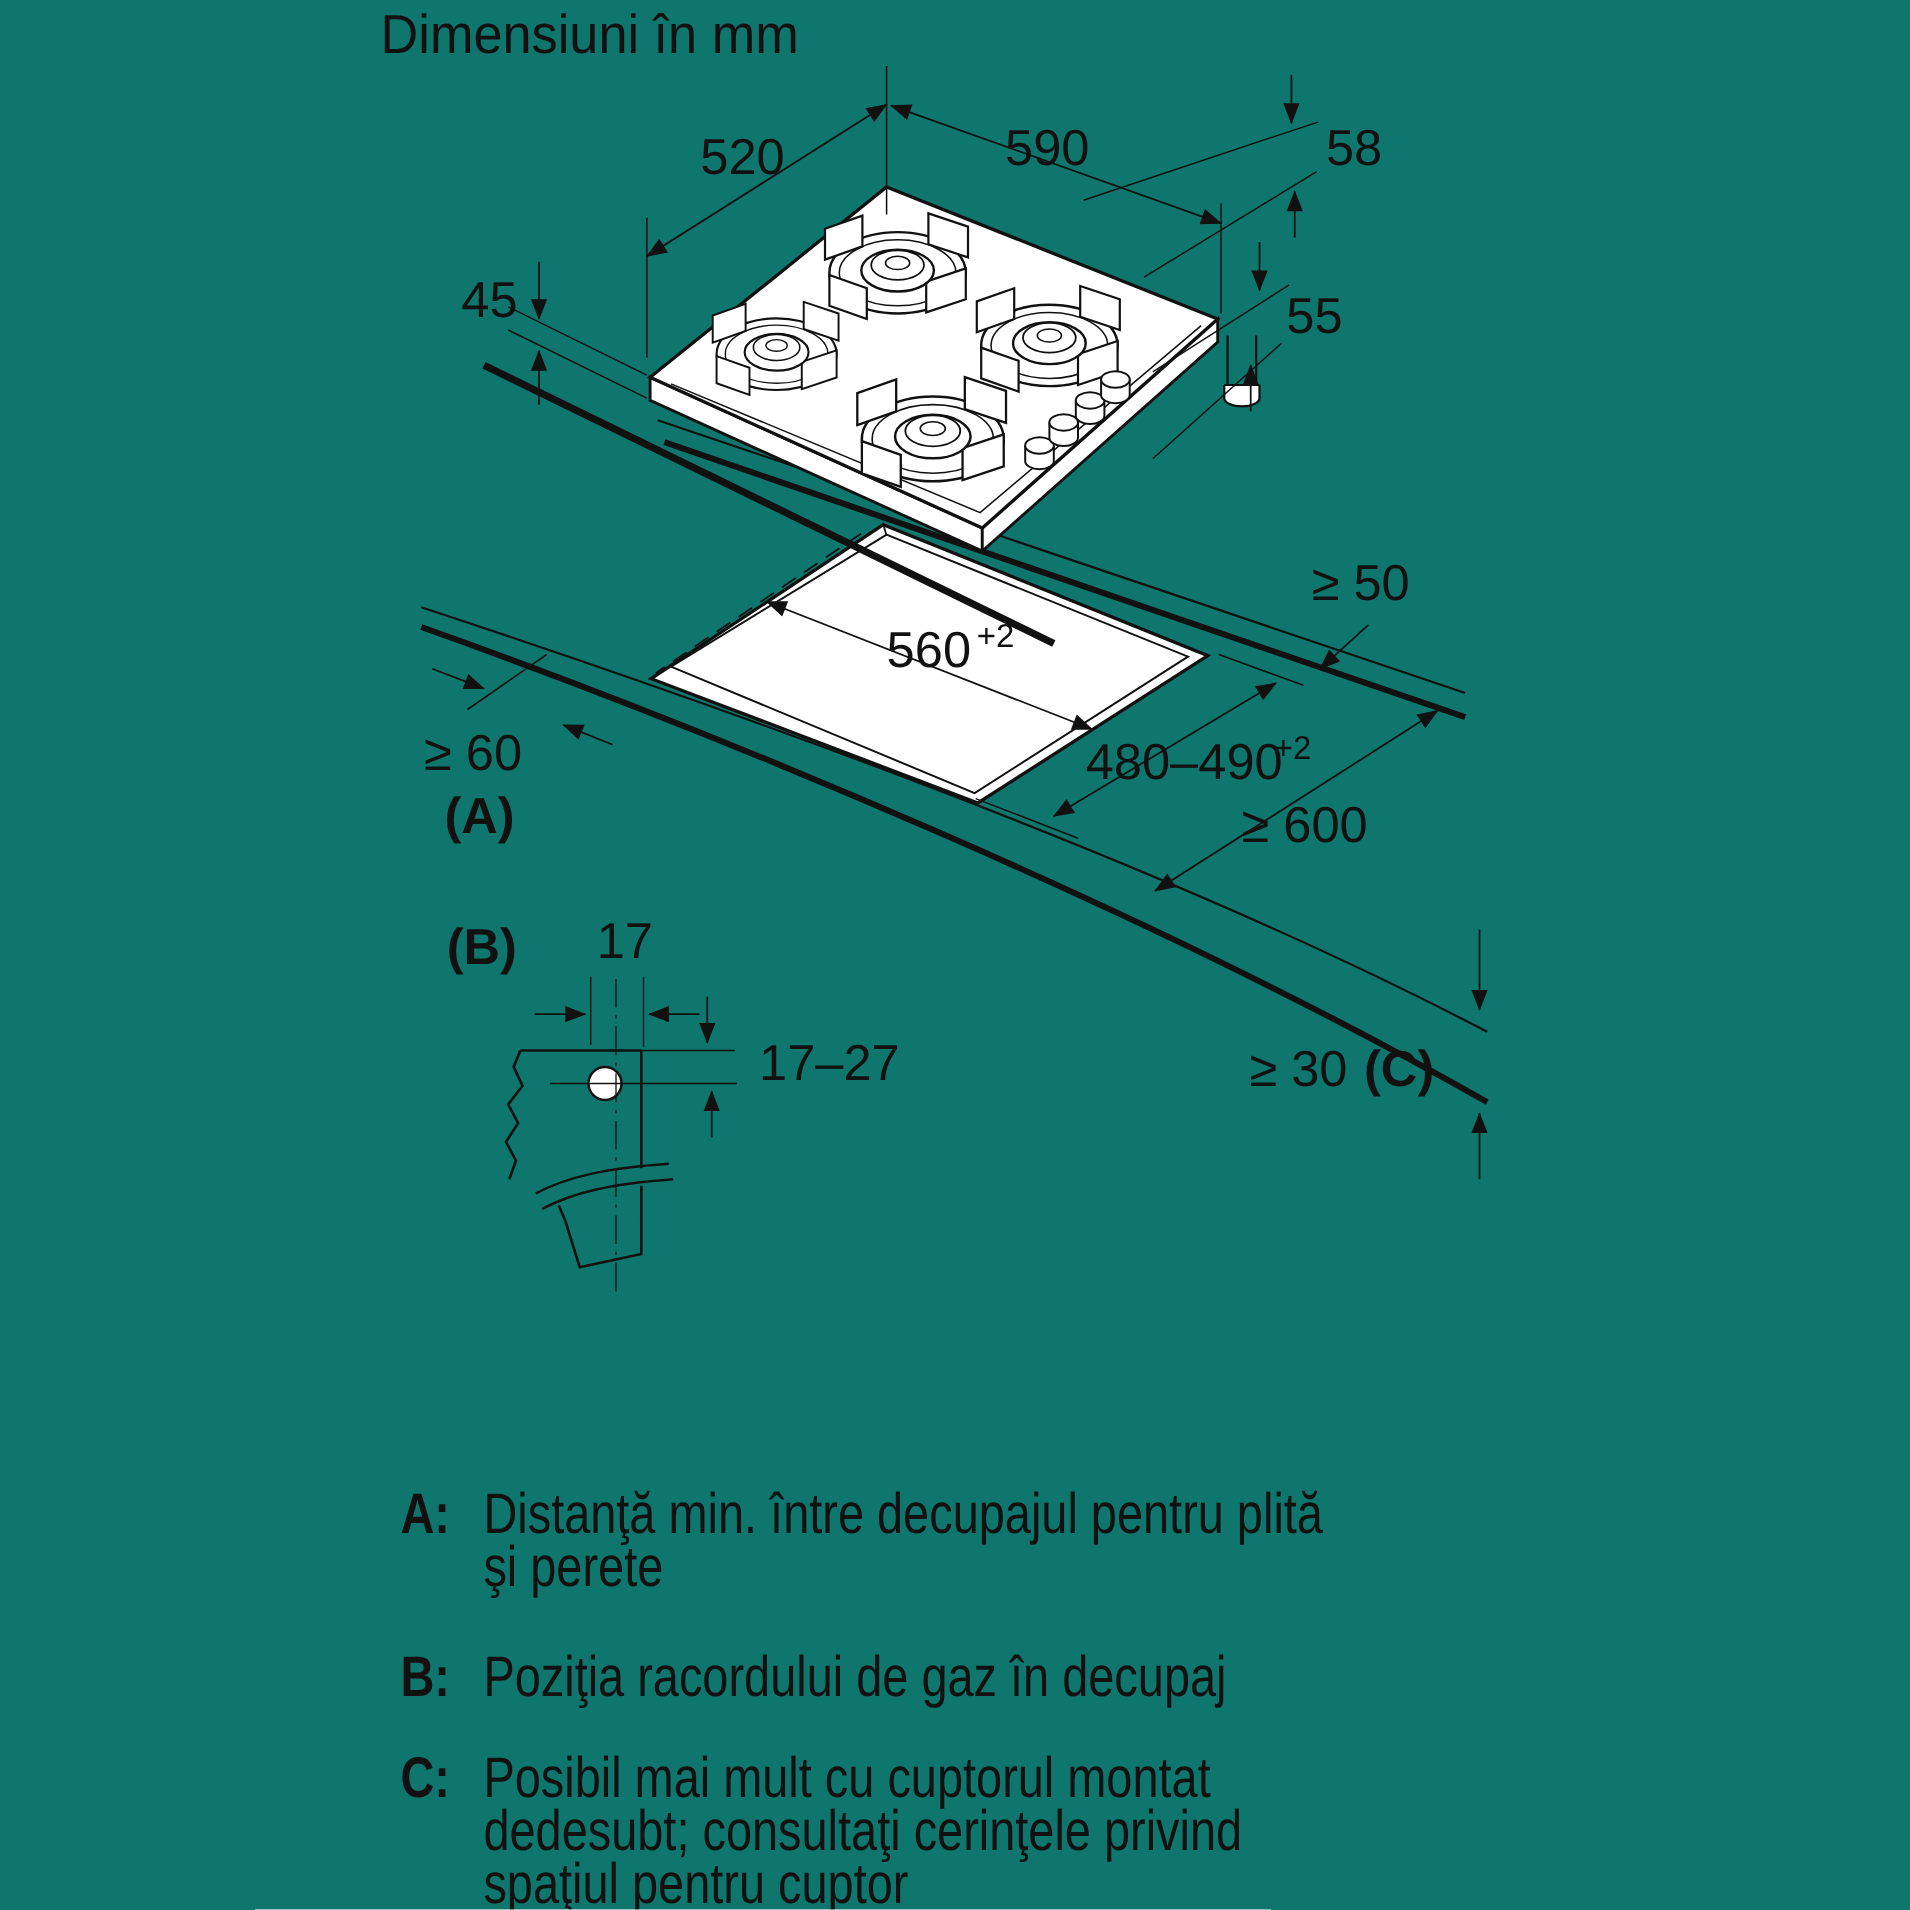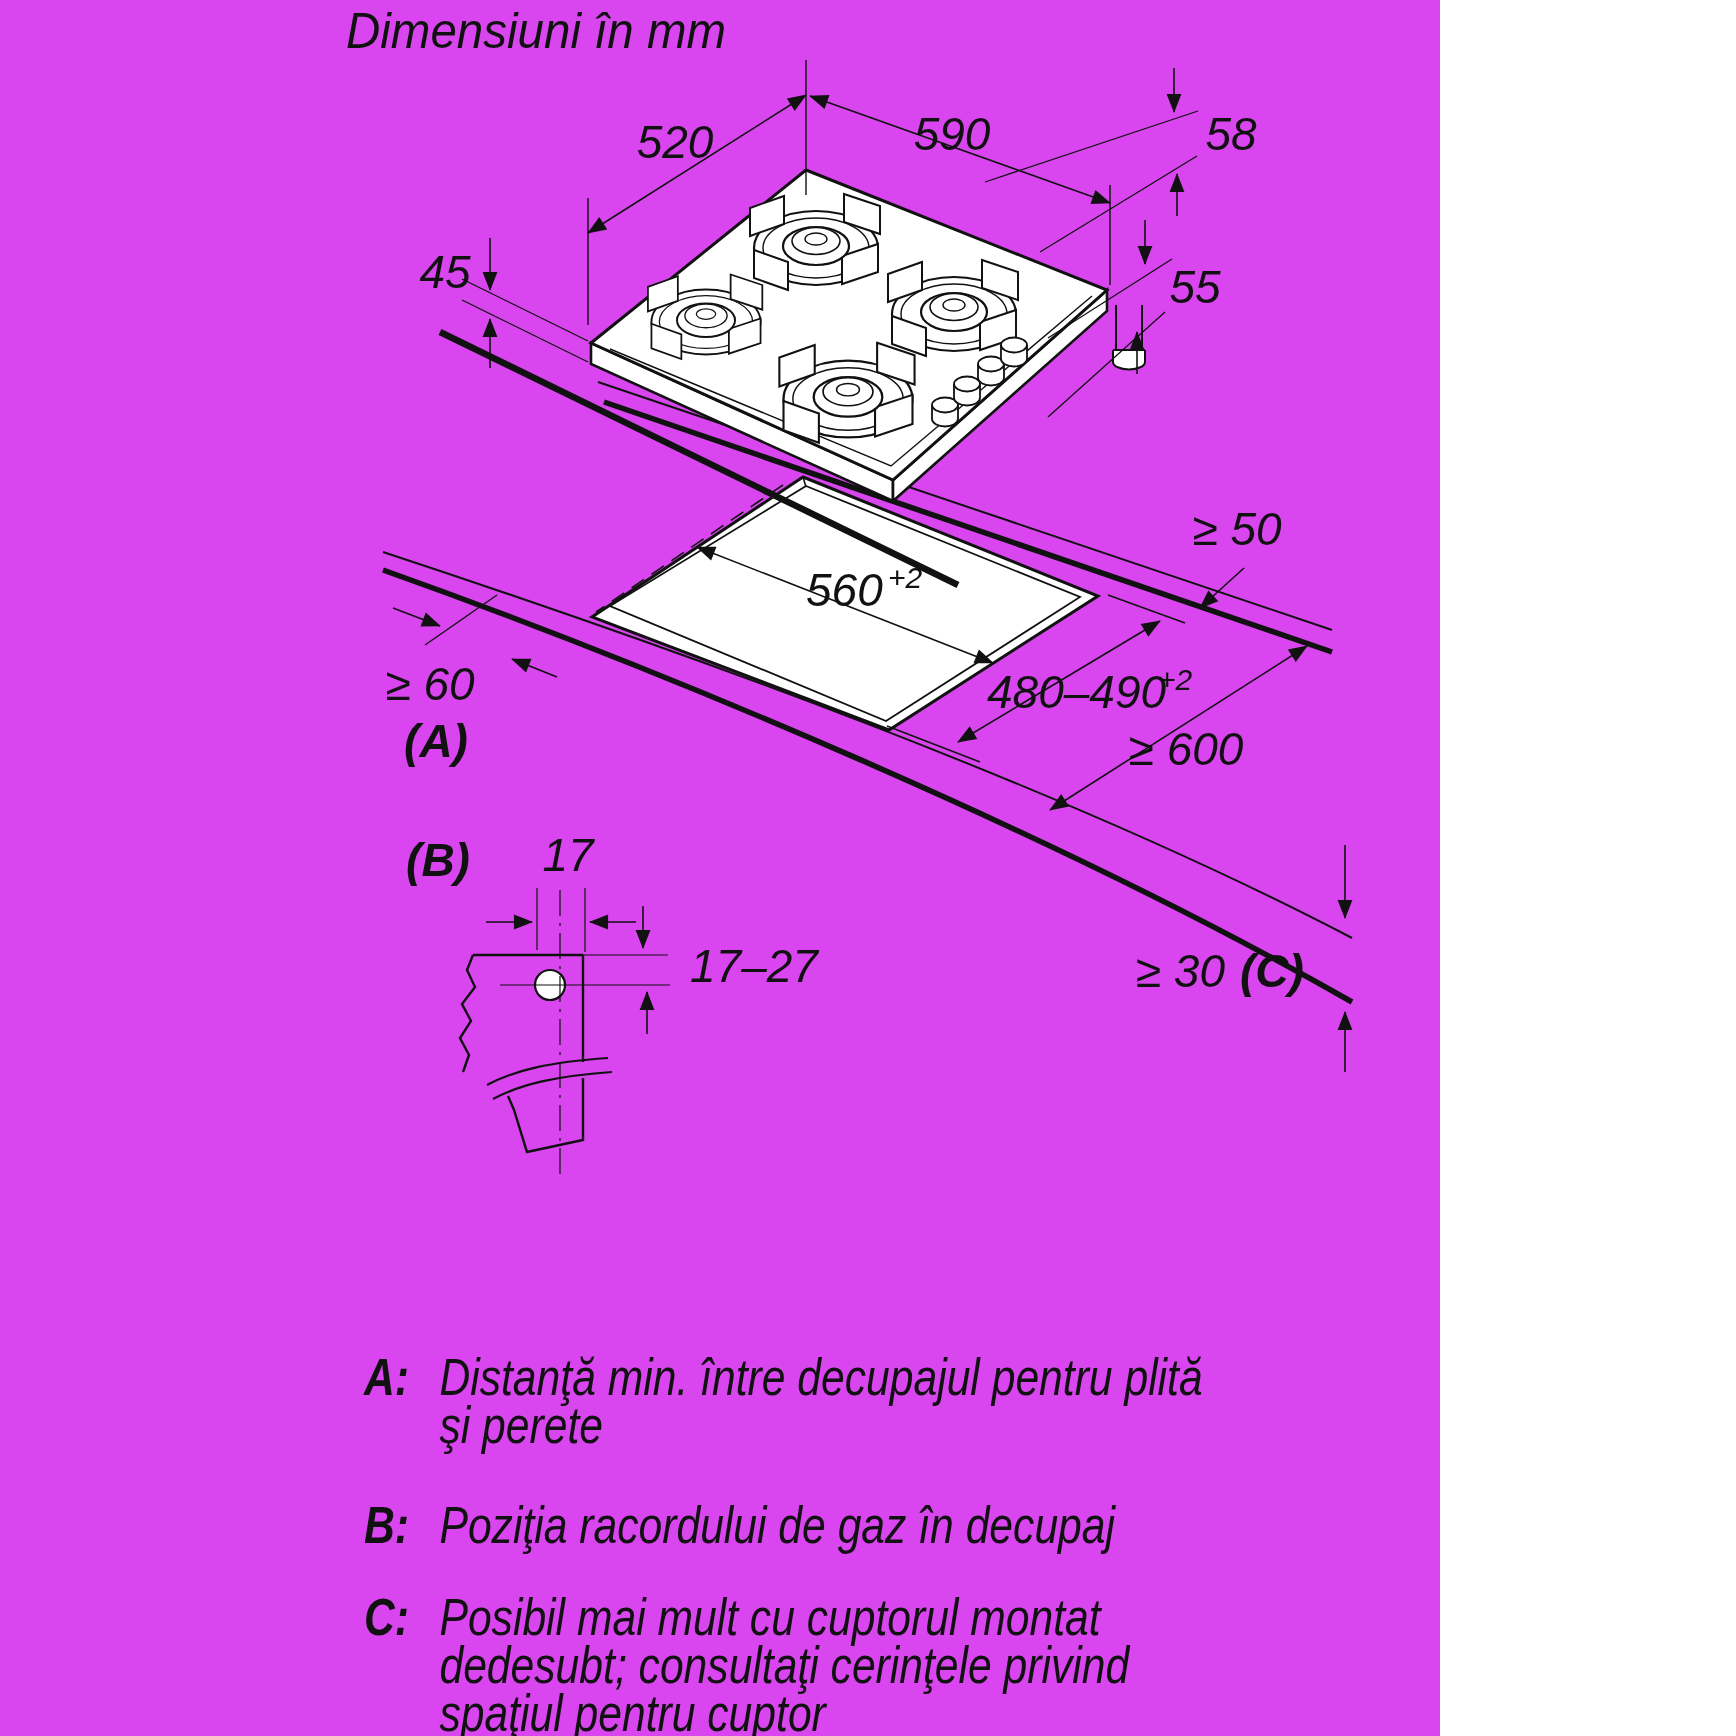--- a/index.html
+++ b/index.html
@@ -1,17 +1,17 @@
 <!DOCTYPE html>
 <html><head>
 <meta charset="utf-8">
 <style>
   html,body{margin:0;padding:0;background:#fff;}
-  .canvas{position:relative;width:1440px;height:1736px;background:#d946ef;overflow:hidden;
-          font-family:"Liberation Sans",sans-serif;color:#111;font-style:italic;}
+  .canvas{position:relative;width:1736px;height:1736px;background:#0f766e;overflow:hidden;
+          font-family:"Liberation Sans",sans-serif;color:#111;}
   .title{position:absolute;left:346px;top:2px;font-size:50px;letter-spacing:0px;
          transform:scaleX(0.95);transform-origin:left top;white-space:nowrap;}
   svg{position:absolute;left:0;top:0;}
   svg text{font-family:"Liberation Sans",sans-serif;fill:#111;}
   .dim{font-size:46px;}
   .dimsup{font-size:30px;}
   .ref{font-size:46px;font-weight:bold;}
   .legend{position:absolute;left:364px;width:1300px;}
   .lrow{position:absolute;left:0;display:flex;align-items:flex-start;
         font-size:52px;line-height:48px;transform:scaleX(0.82);transform-origin:left top;

